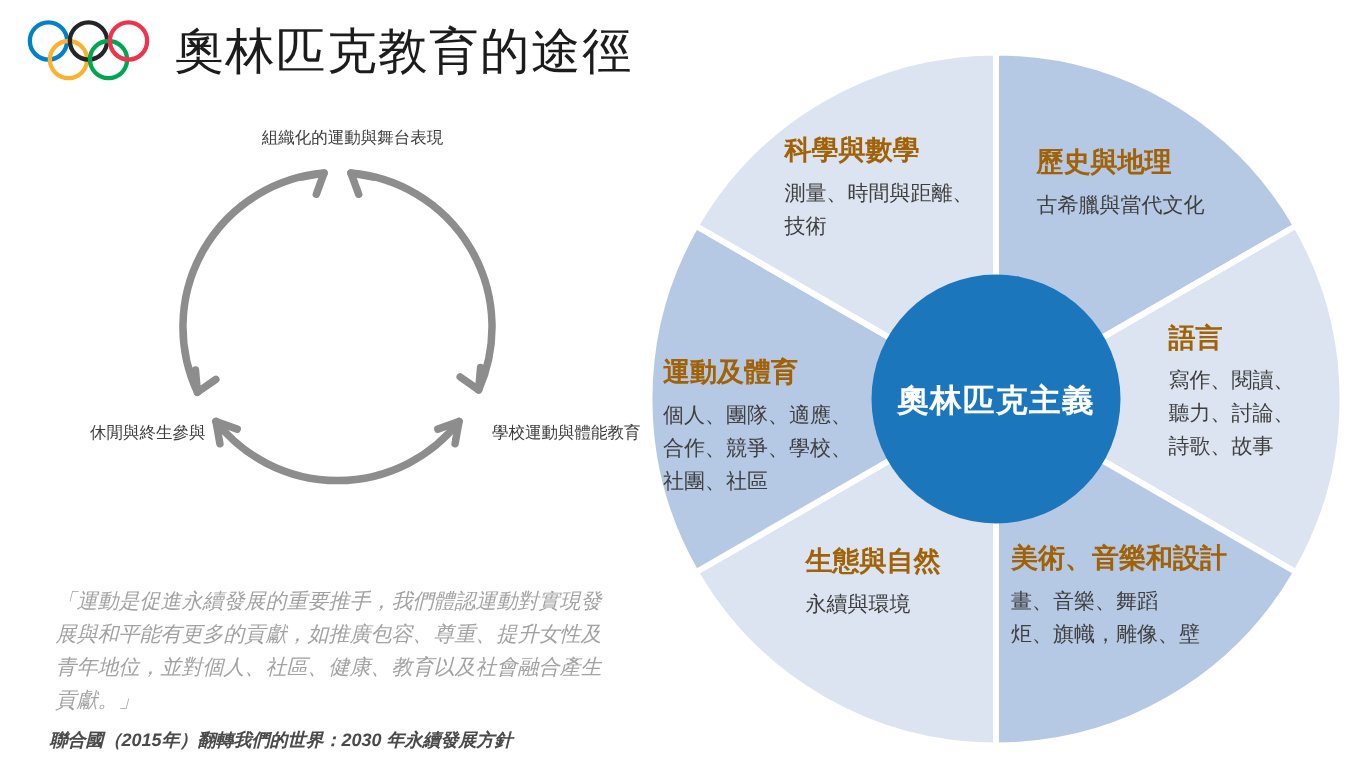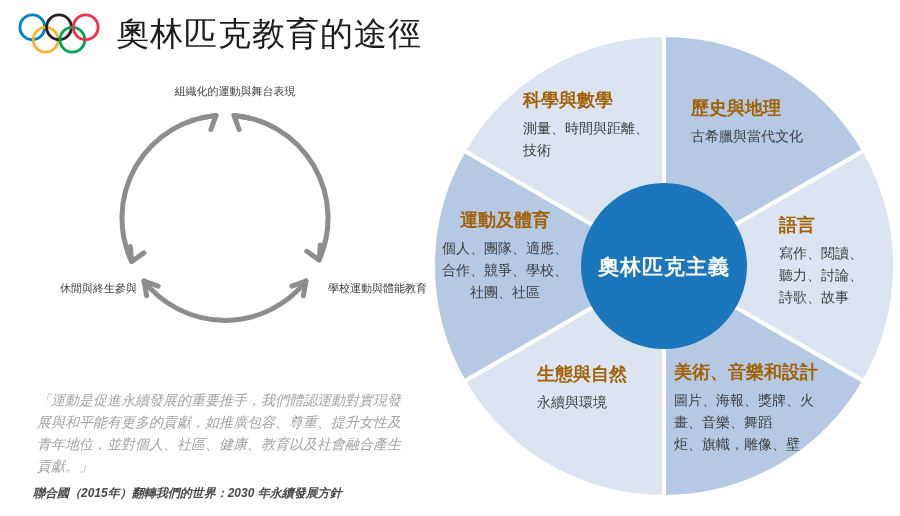--- a/index.html
+++ b/index.html
@@ -30,21 +30,21 @@
   }
   
   .wheel-svg{position:absolute; left:430px; top:20px; width:470px; height:496px;}
   .seg-label{position:absolute;}
   .seg-title{font-size:18px; font-weight:700; color:#a16207; white-space:nowrap;}
   .seg-line{font-size:14px; color:#3e3e3e; line-height:22px; white-space:nowrap;}
   .seg-title + .seg-line{margin-top:5px;}
   .seg-label.science{left:523px; top:88px;}
   .seg-label.history{left:691px; top:96px;}
   .seg-label.language{left:779px; top:213px;}
-  .seg-label.sport{left:442px; top:208px;text-align:center;}
+  .seg-label.sport{left:442px; top:236px;}
   .seg-label.nature{left:537px; top:362px;}
   .seg-label.arts{left:674px; top:360px;}
   .wheel-center-label{
     position:absolute; left:574px; top:253px; width:180px; text-align:center;
     font-size:21px; font-weight:700; letter-spacing:1px; white-space:nowrap;
   }
 </style>
 </head>
 <body>
 
@@ -131,18 +131,17 @@
     <div class="seg-line">社團、社區</div>
   </div>
 
   <div class="seg-label nature">
     <div class="seg-title">生態與自然</div>
     <div class="seg-line">永續與環境</div>
   </div>
 
   <div class="seg-label arts">
     <div class="seg-title">美術、音樂和設計</div>
-    <div class="seg-line">圖片、海報、獎牌、火</div>
     <div class="seg-line">畫、音樂、舞蹈</div>
     <div class="seg-line">炬、旗幟，雕像、壁</div>
   </div>
 
 </div>
 
 </body></html>

